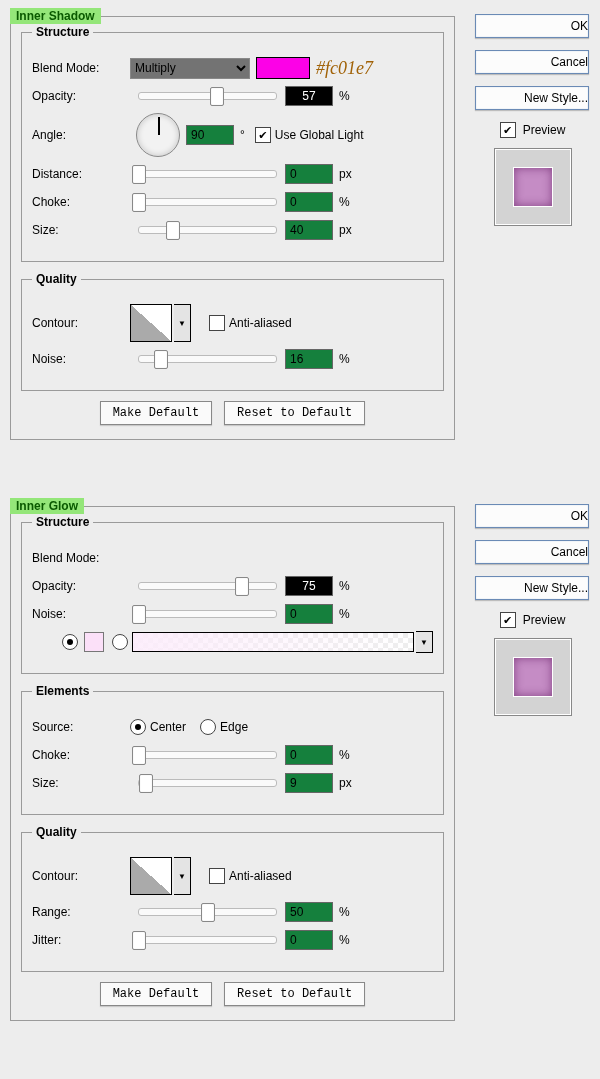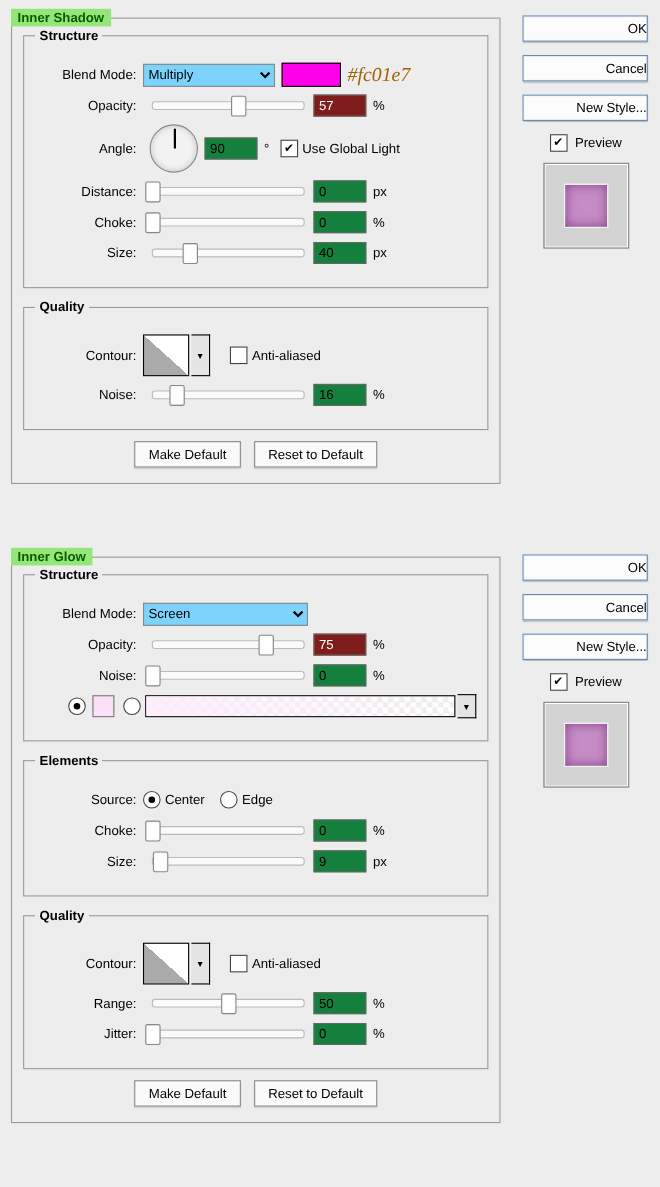--- a/index.html
+++ b/index.html
@@ -43,27 +43,26 @@
     padding: 0 4px;
   }
   .row {
     display: flex;
     align-items: center;
     margin: 6px 0;
     min-height: 22px;
   }
   .lbl {
     width: 92px;
-    text-align: right;
     padding-right: 6px;
   }
   select {
     font-family: inherit;
     font-size: 12px;
-    background: #7dd3fc;
+    background: #737373;
     border: 1px solid #888;
     height: 21px;
   }
   .swatch {
     width: 52px;
     height: 20px;
     border: 1px solid #000;
     margin-left: 6px;
   }
   .hexlabel {
@@ -101,22 +100,23 @@
     height: 18px;
     border: 1px solid #666;
     background: #15803d;
     text-align: left;
     padding: 0 4px;
     font-family: inherit;
     font-size: 12px;
     line-height: 18px;
   }
   .numbox.sel {
-    background: #7f1d1d;
+    background: #000000;
     color: #fff;
+    text-align: center;
   }
   .unit { margin-left: 6px; }
   .dial {
     width: 42px;
     height: 42px;
     border-radius: 50%;
     border: 1px solid #888;
     background: #f2f2f2;
     position: relative;
     margin: 0 6px;
@@ -159,21 +159,21 @@
     display: flex;
     align-items: center;
     justify-content: center;
     font-size: 8px;
   }
   .btn {
     border: 1px solid #888;
     background: #fafafa;
     box-shadow: 0 1px 1px rgba(0,0,0,.15);
     padding: 4px 12px;
-    font-family: Liberation Sans, sans-serif;
+    font-family: Liberation Mono, monospace;
     font-size: 12px;
     cursor: pointer;
   }
   .btnrow { display: flex; justify-content: center; gap: 12px; margin-top: 6px; }
   .sidebtn {
     width: 112px;
     border: 1px solid #6a8ab5;
     background: #fcfcfc;
     box-shadow: 0 1px 1px rgba(0,0,0,.2), inset 0 0 1px #9db7d6;
     padding: 4px 0;
@@ -353,23 +353,20 @@
 <div class="wrap block2">
   <div class="left">
     <span class="tag">Inner Glow</span>
     <div class="panel">
 
       <fieldset>
         <legend>Structure</legend>
 
         <div class="row">
           <span class="lbl">Blend Mode:</span>
-          <select style="width:150px">
-            <option>Screen</option>
-          </select>
         </div>
 
         <div class="row">
           <span class="lbl">Opacity:</span>
           <div class="slider-wrap wide">
               <div class="slider-track">
                 <div class="slider-thumb" style="left:75%"></div>
               </div>
             </div>
           <div class="numbox sel">75</div>

